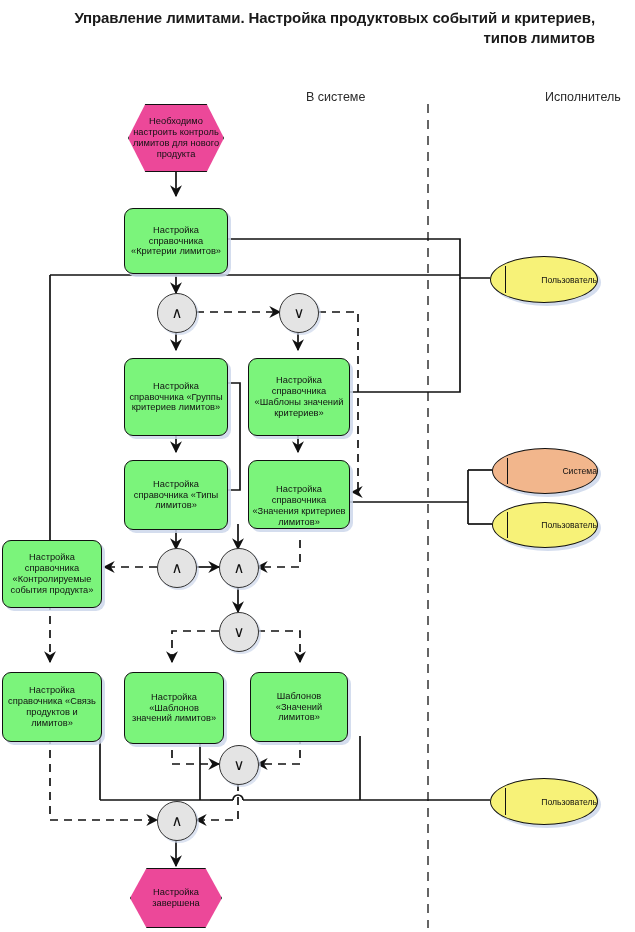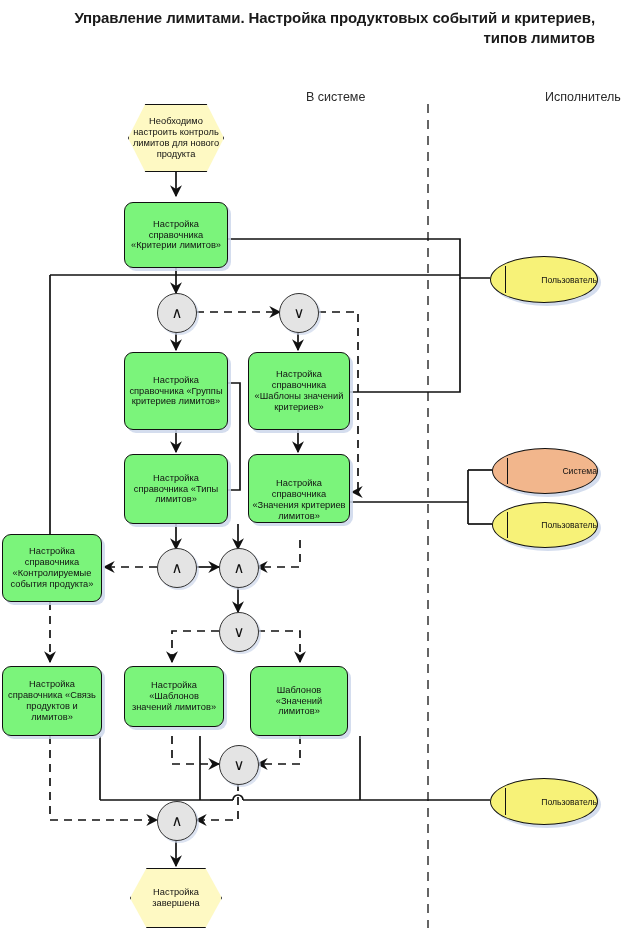--- a/index.html
+++ b/index.html
@@ -21,23 +21,24 @@
   .node{
     position:absolute;box-sizing:border-box;
     display:flex;align-items:center;justify-content:center;
     text-align:center;color:#111;line-height:1.18;
     font-size:9.3px;
   }
   .node .lbl{display:block;padding:0 3px;}
   .proc{
     border:1.6px solid #111;border-radius:9px;background:#7bf47b;
     box-shadow:3px 3px 0 0 rgba(205,215,235,.85);
+    margin-top:6px;
   }
   .term{
-    background:#fef9c3;border:1.6px solid #111;
+    background:#ec4899;border:1.6px solid #111;
     clip-path:polygon(18% 0,82% 0,100% 50%,82% 100%,18% 100%,0 50%);
     filter:drop-shadow(3px 3px 0 rgba(205,215,235,.85));
   }
   .gate{
     position:absolute;border:1.4px solid #333;border-radius:50%;
     background:#e4e4e4;display:flex;align-items:center;justify-content:center;
     font-size:15px;color:#111;font-family:"DejaVu Sans",sans-serif;
     box-shadow:2px 2px 0 0 rgba(205,215,235,.7);
   }
   .actor{
@@ -169,21 +170,21 @@
 </div>
 
 <div class="node proc" style="left:2px;top:534px;width:100px;height:68px;">
   <span class="lbl">Настройка справочника «Контролируемые события продукта»</span>
 </div>
 
 <div class="node proc" style="left:2px;top:666px;width:100px;height:70px;">
   <span class="lbl">Настройка справочника «Связь продуктов и лимитов»</span>
 </div>
 
-<div class="node proc" style="left:124px;top:666px;width:100px;height:61px;">
+<div class="node proc" style="left:124px;top:666px;width:100px;height:72px;">
   <span class="lbl">Настройка «Шаблонов значений лимитов»</span>
 </div>
 
 <div class="node proc" style="left:250px;top:666px;width:98px;height:70px;">
   <span class="lbl">Шаблонов «Значений лимитов»</span>
 </div>
 
 <div class="node term" style="left:130px;top:868px;width:92px;height:60px;">
   <span class="lbl">Настройка завершена</span>
 </div>

